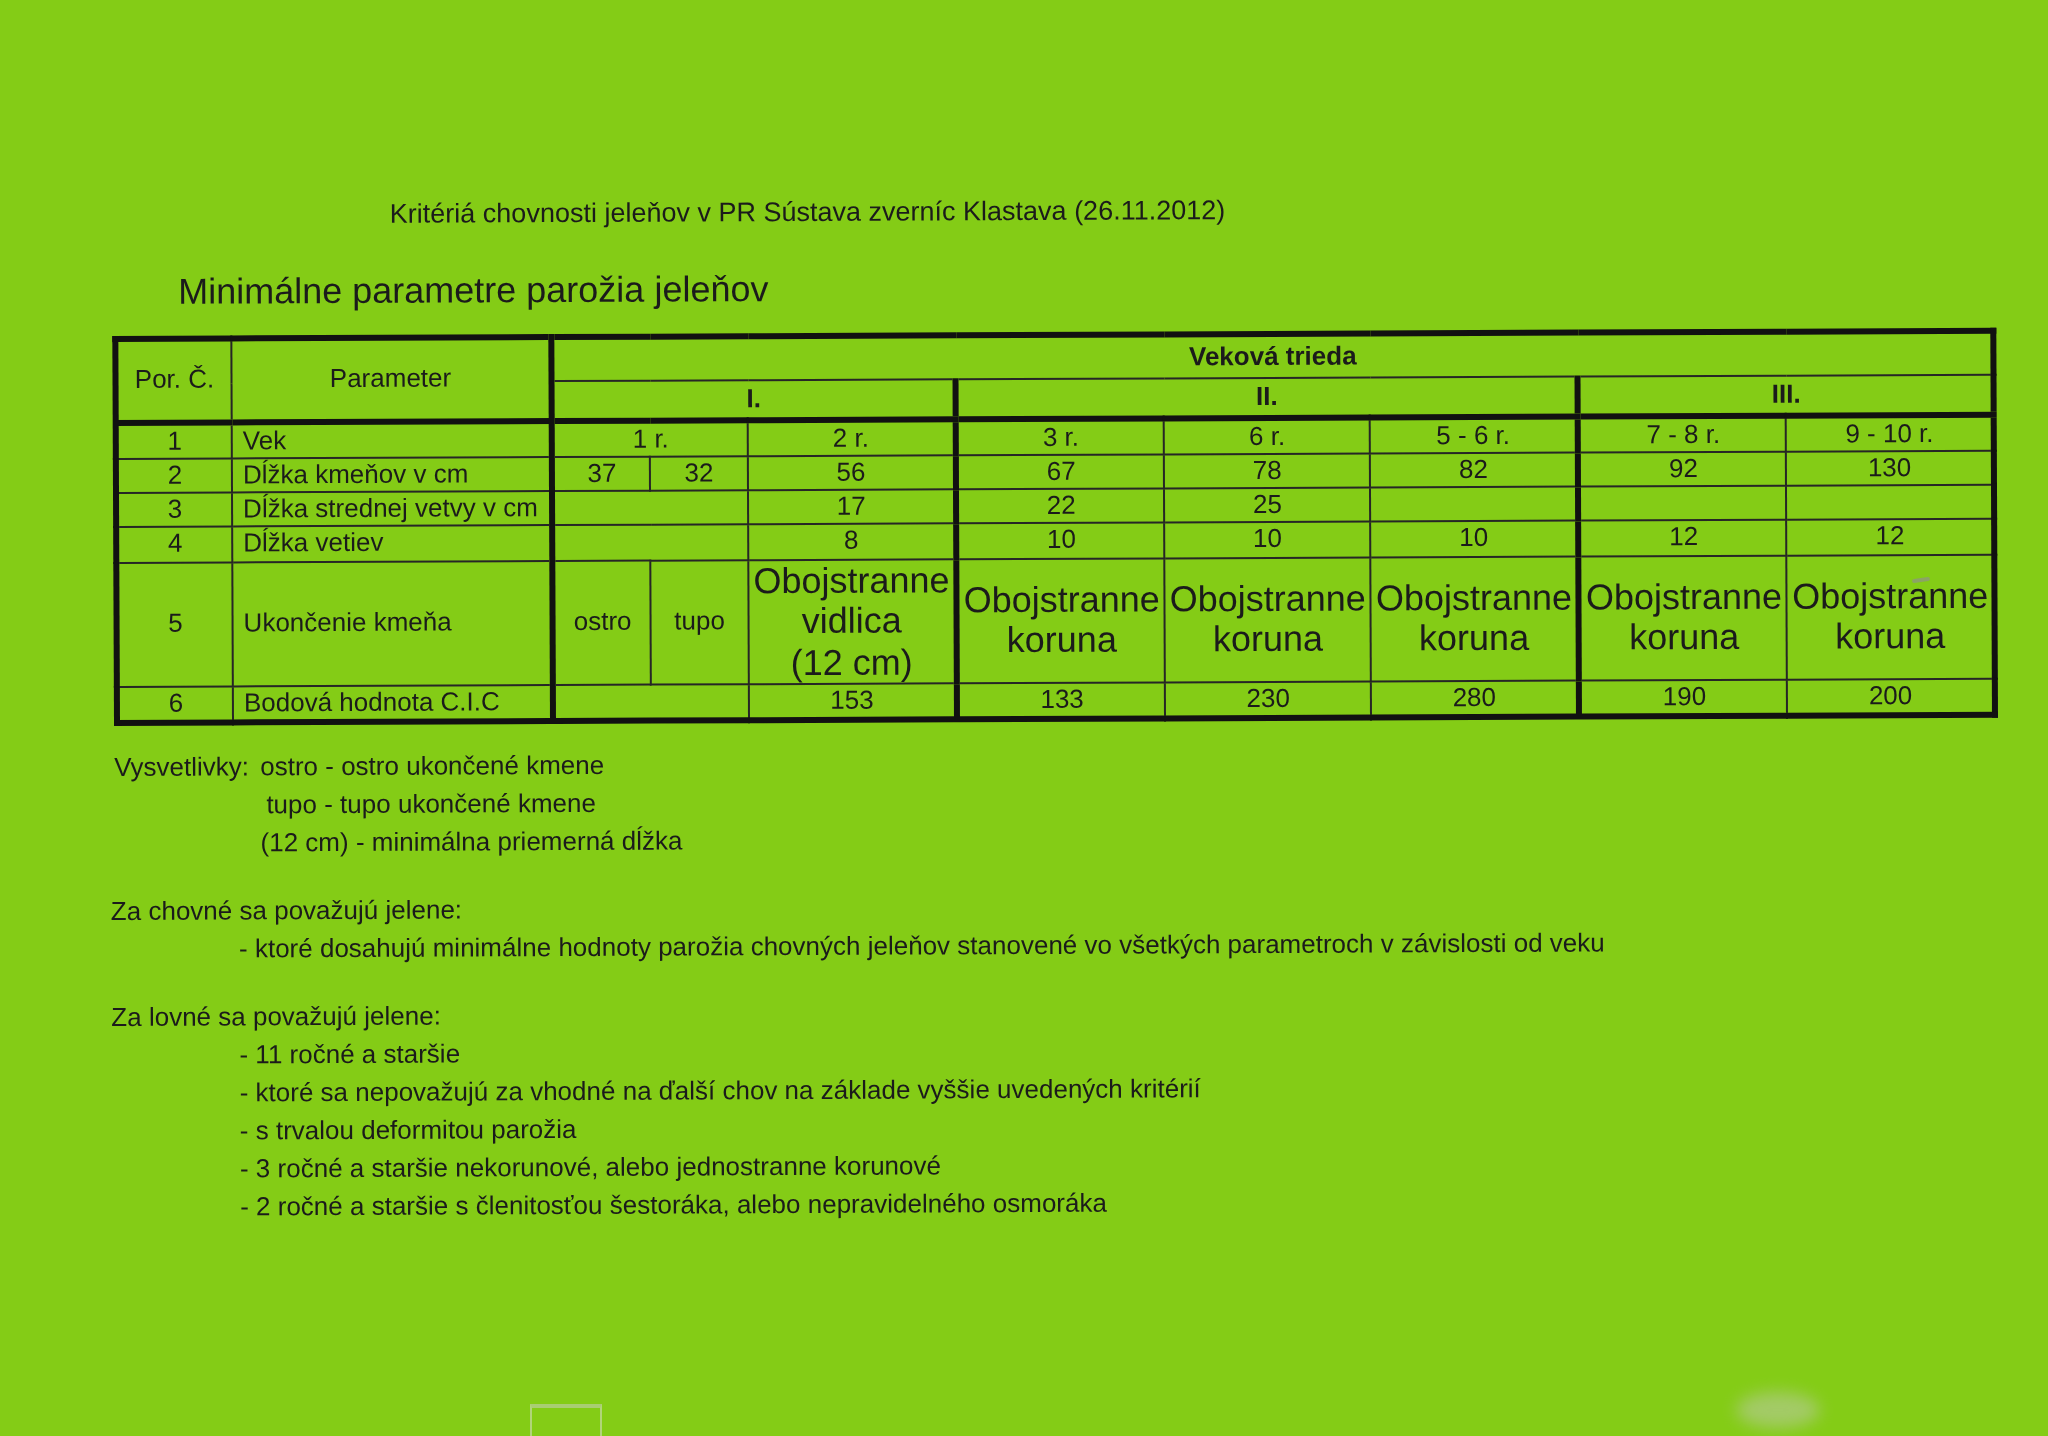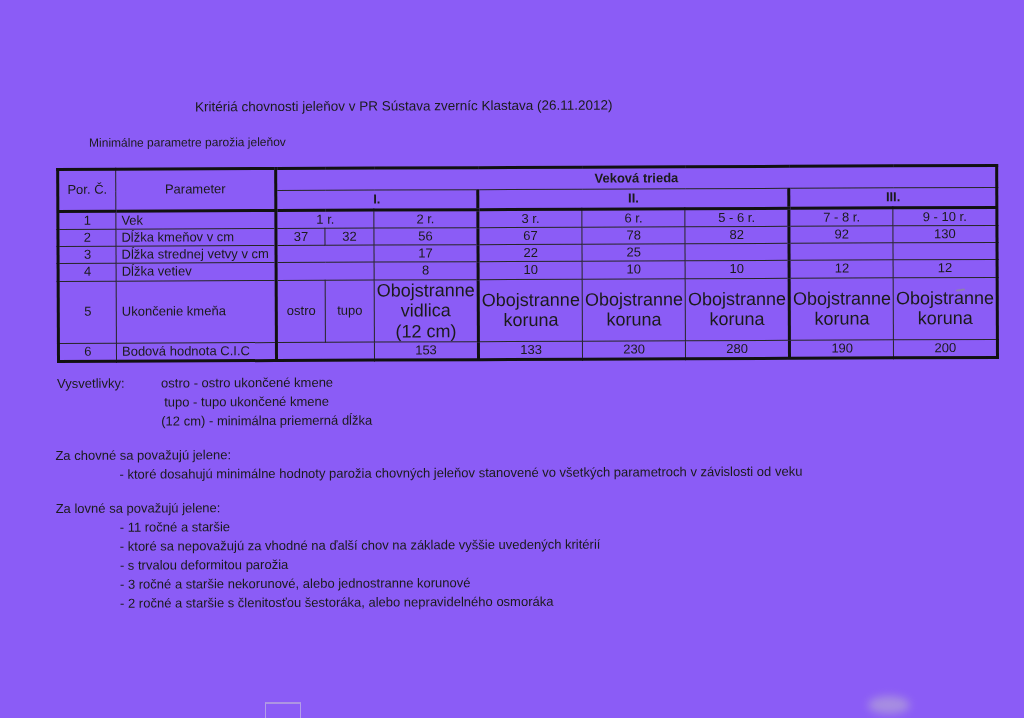--- a/index.html
+++ b/index.html
@@ -1,25 +1,25 @@
 <!DOCTYPE html>
 <html><head>
 <meta charset="utf-8">
 <style>
   html,body {margin:0; padding:0; background:#ffffff;}
   .sheet {
     position:relative; width:1024px; height:718px; overflow:hidden;
-    background:#8b5cf6; color:#1b1b1b;
+    background:#84cc16; color:#1b1b1b;
     font-family:"Liberation Sans", sans-serif; font-size:13px;
   }
   .tilt {position:absolute; left:0; top:0; width:1024px; height:718px;
          transform:rotate(-0.25deg); transform-origin:512px 360px;}
 
   .title {position:absolute; left:196px; top:98px; font-size:13.5px; white-space:nowrap;}
-  .subtitle {position:absolute; left:90px; top:134px; font-size:12px; white-space:nowrap;}
+  .subtitle {position:absolute; left:90px; top:134px; font-size:18px; white-space:nowrap;}
 
   table.crit {
     position:absolute; left:57px; top:166px;
     border-collapse:collapse; table-layout:fixed;
     border:3px solid #111; font-size:13px;
   }
   .crit th, .crit td {
     border:1.5px solid #262626; padding:0 2px;
     text-align:center; vertical-align:middle;
     font-weight:normal; line-height:1.13; overflow:hidden;
@@ -27,21 +27,21 @@
   .crit .tl {border-left-width:3px; border-left-color:#111;}
   .crit .hb {border-bottom-width:3px; border-bottom-color:#111;}
   .crit .bold {font-weight:bold;}
   .crit .param {text-align:left; padding-left:5px;margin-top:20px;}
   .crit .pre {white-space:pre-line; font-size:18px;}
   tr.rA {height:22px;} tr.rB {height:20px;}
   tr.rS {height:17px;} tr.rM {height:18px;} tr.rBig {height:55px;}
 
   .legend {position:absolute; left:57px; top:372px; display:flex; line-height:19px;}
   .legend-label {width:73px;}
-  .legend-items div {white-space:nowrap;margin-left:31px;}
+  .legend-items div {white-space:nowrap;}
   .legend-items .li2 {padding-left:3px;}
 
   .section {position:absolute; line-height:19px;}
   .sec1 {left:55px; top:444px;}
   .sec2 {left:55px; top:497px;}
   .sec-item {margin-left:64px; white-space:nowrap;}
 
   .artifact-dash {
     position:absolute; left:956px; top:289px; width:9px; height:2px;
     background:#8f8f8f; opacity:.65; transform:rotate(-8deg); border-radius:1px;

